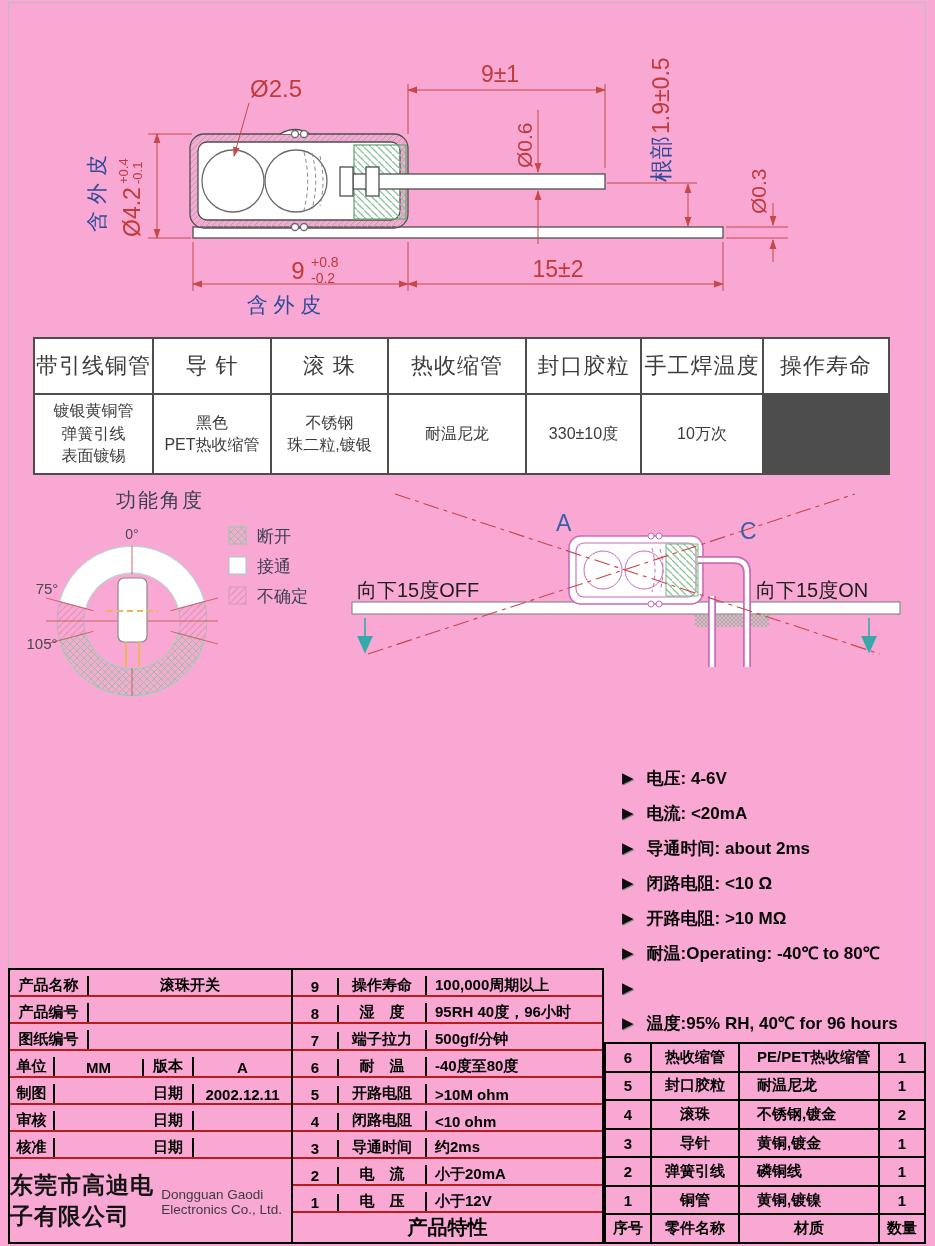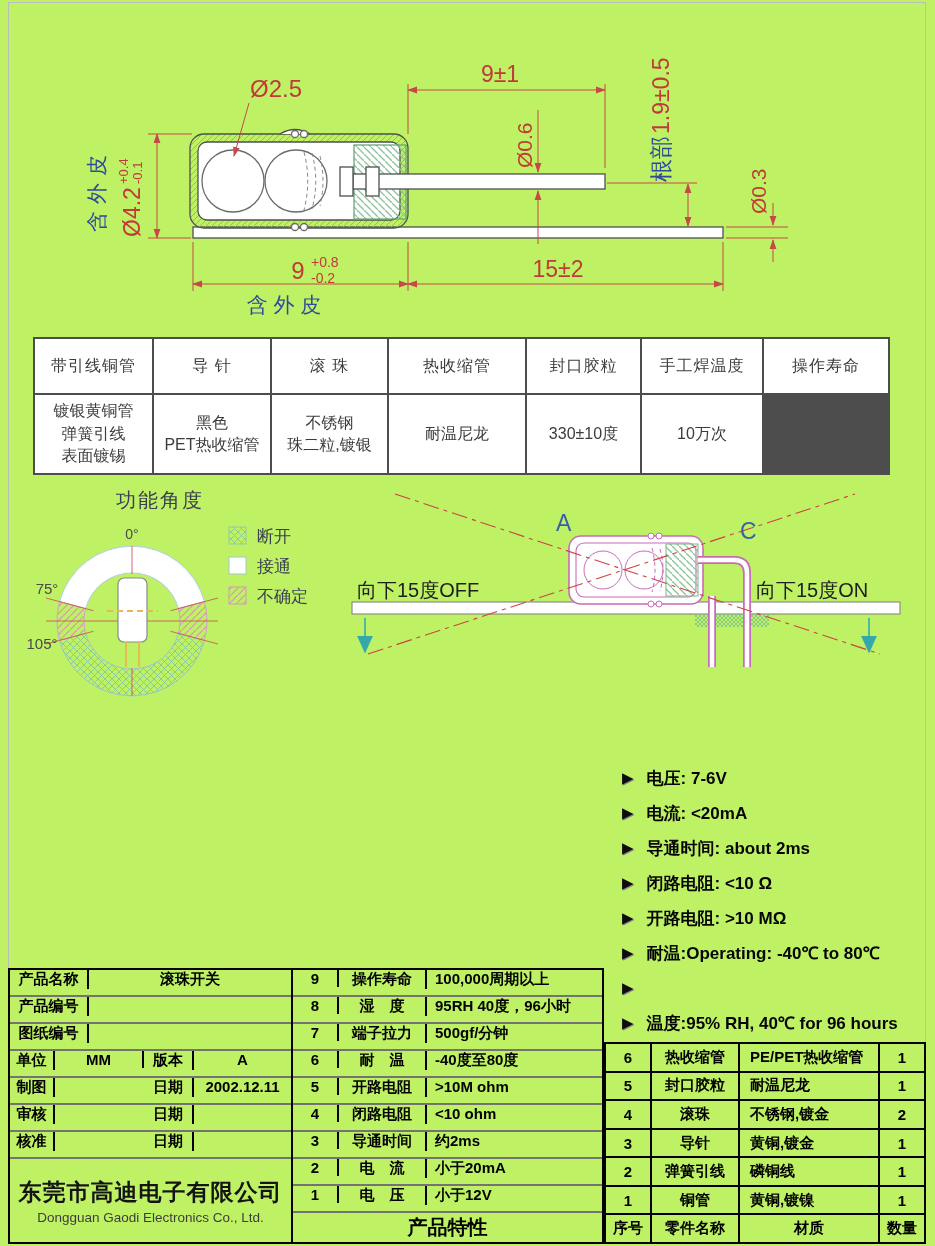--- a/index.html
+++ b/index.html
@@ -1,58 +1,58 @@
 <!DOCTYPE html>
 <html><head>
 <meta charset="utf-8">
 <style>
   html,body{margin:0;padding:0;background:#fff}
-  .page{position:relative;width:935px;height:1246px;background:#bef264;overflow:hidden;
+  .page{position:relative;width:935px;height:1246px;background:#f9a8d4;overflow:hidden;
         font-family:"Liberation Sans",sans-serif;color:#000}
   .abs{position:absolute}
   .frame{position:absolute;left:8px;top:2px;width:916px;height:1240px;border:1px solid #bdbdbd;pointer-events:none}
 
   
   .mid-table{position:absolute;left:33px;top:337px;display:grid;
              grid-template-columns:117px 116px 115px 136px 113px 120px 124px;
              grid-template-rows:54px 78px;gap:2px;padding:2px;background:#4d4d4d}
   .mid-cell{background:#fff;display:flex;align-items:center;justify-content:center;
             text-align:center;color:#3c3c3c}
-  .mid-h{font-size:16px;letter-spacing:1px}
+  .mid-h{font-size:22px;letter-spacing:1px}
   .mid-v{font-size:16px;white-space:pre-line;line-height:1.4}
 
   
   .bullets{position:absolute;left:622px;top:766px;width:310px;height:272px}
   .bullet{position:absolute;left:0;height:24px;display:flex;align-items:center;gap:13px;white-space:nowrap}
   .tri{font-size:15px;color:#0d0d0d;text-shadow:1px 1px 0 #8a8a8a}
   .btx{font-size:17px;font-weight:700;color:#050505}
 
   
   .bt{position:absolute;left:8px;top:968px;width:596px;height:276px;border:2px solid #000;
       box-sizing:border-box;font-weight:700;font-size:15px}
   .bt-left{position:absolute;left:0;top:0;bottom:0;width:283px;border-right:2px solid #000;
            box-sizing:border-box;display:flex;flex-direction:column}
   .bt-right{position:absolute;left:283px;top:0;bottom:0;right:0;display:flex;flex-direction:column}
-  .btr{display:flex;height:16px;min-height:27px;border-bottom:2px solid #737373;box-sizing:border-box;align-items:flex-start}
+  .btr{display:flex;height:16px;min-height:27px;border-bottom:2px solid #b91c1c;box-sizing:border-box;align-items:flex-end}
   .btc{display:flex;align-items:center;justify-content:center;border-right:2px solid #000;box-sizing:border-box}
   .nbr{border-right:none}
   .grow{flex:1}
   .vleft{justify-content:flex-start;padding-left:8px}
-  .company{flex:1;display:flex;flex-direction:column;align-items:center;justify-content:center}
+  .company{flex:1;display:flex;flex-direction:row;align-items:center;justify-content:center}
   .cn{font-size:23px;font-weight:600;letter-spacing:1px;color:#141414}
   .en{font-size:13.5px;font-weight:400;color:#3d3d3d;margin-top:2px;font-family:"Liberation Sans",sans-serif}
   .foot{flex:1;display:flex;align-items:center;justify-content:center;font-size:20px}
 
   
   .pt{position:absolute;left:604px;top:1042px;width:322px;height:202px;border:2px solid #000;
       box-sizing:border-box;display:flex;flex-direction:column;font-weight:700;font-size:15px}
   .ptr{flex:1;display:flex;border-bottom:2px solid #000;box-sizing:border-box}
   .ptr:last-child{border-bottom:none}
   .pc{display:flex;align-items:center;justify-content:center;border-right:2px solid #000;box-sizing:border-box}
-  .pn{width:46px}.pna{width:88px}.pma{flex:1;justify-content:flex-start;padding-left:10px}
+  .pn{width:46px}.pna{width:88px}.pma{flex:1;justify-content:flex-start;padding-left:17px}
   .pq{width:44px;border-right:none}
   .pmh{justify-content:center;padding-left:0}
 
   svg text{font-family:"Liberation Sans",sans-serif}
 </style>
 </head>
 <body>
 
 <div class="page">
   <div class="frame"></div>
@@ -238,21 +238,21 @@
       <text x="556" y="531" font-size="23" fill="#3a5fa8">A</text>
       <text x="740" y="539" font-size="23" fill="#3a5fa8">C</text>
       <text x="357" y="597" font-size="20" fill="#1f1f1f" font-family="Liberation Serif,serif">向下15度OFF</text>
       <text x="756" y="597" font-size="20" fill="#1f1f1f" font-family="Liberation Serif,serif">向下15度ON</text>
     </g>
   </svg>
 
   <div class="bullets">
     <div class="bullet" style="top:0">
         <span class="tri">▶</span>
-        <span class="btx">电压: 7-6V</span>
+        <span class="btx">电压: 4-6V</span>
       </div>
     <div class="bullet" style="top:35px">
         <span class="tri">▶</span>
         <span class="btx">电流: &lt;20mA</span>
       </div>
     <div class="bullet" style="top:70px">
         <span class="tri">▶</span>
         <span class="btx">导通时间: about 2ms</span>
       </div>
     <div class="bullet" style="top:105px">

